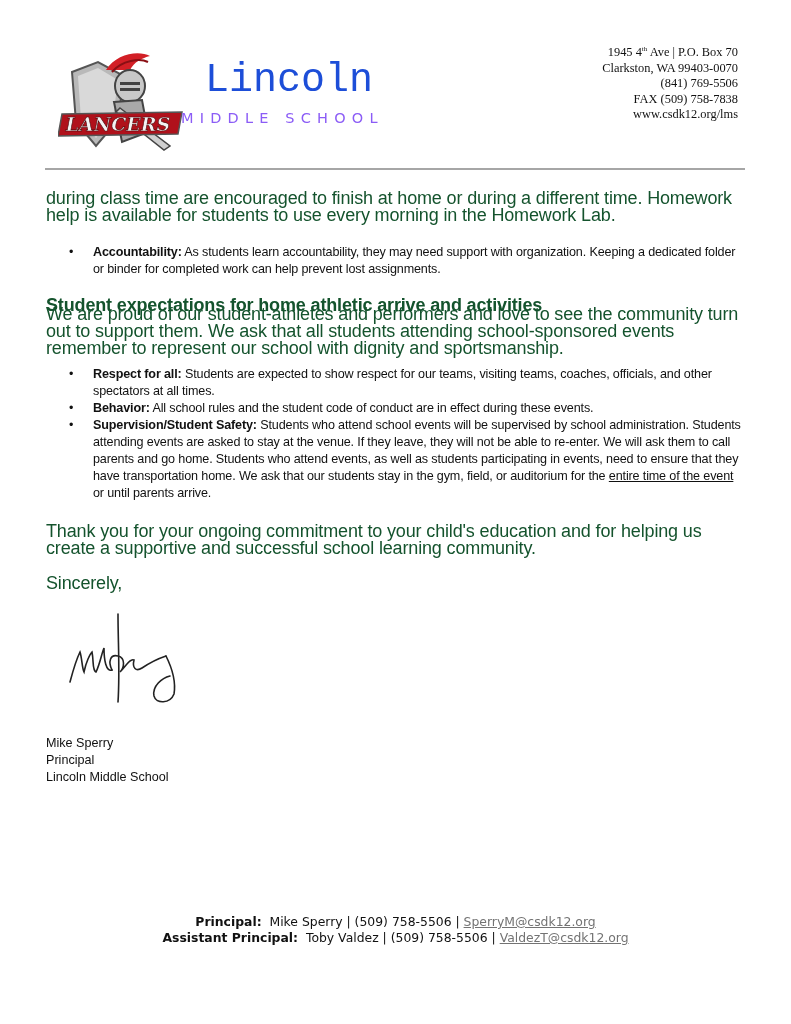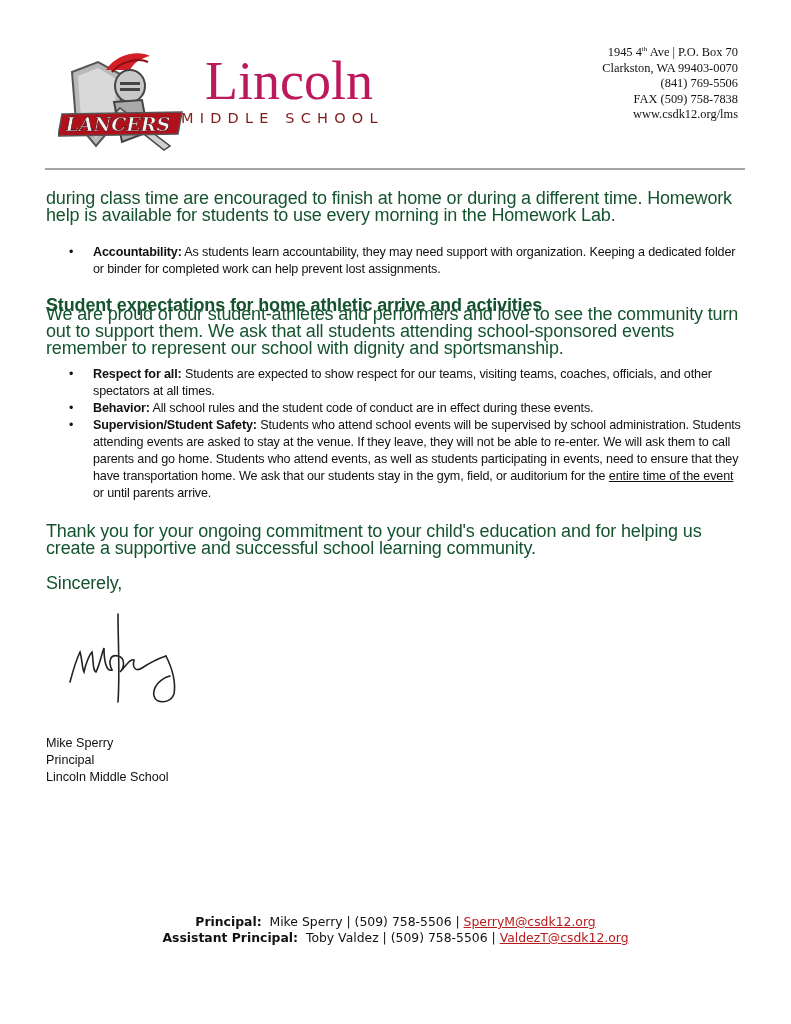--- a/index.html
+++ b/index.html
@@ -1,24 +1,24 @@
 <!DOCTYPE html>
 <html><head>
   <meta charset="utf-8">
   <style>
     html, body { margin: 0; padding: 0; background: #ffffff; }
     body { width: 791px; height: 1024px; position: relative; overflow: hidden;
            font-family: "Liberation Sans", sans-serif; color: #111; }
 
     
     .logo { position: absolute; left: 58px; top: 50px; width: 360px; height: 110px; }
-    .logo-title { position: absolute; left: 147px; top: 4px; font-family: Liberation Serif, serif;
-                  font-size: 54px; color: #be185d; letter-spacing: 0px; line-height: 54px; }
+    .logo-title { position: absolute; left: 147px; top: 4px; font-family: Liberation Mono, monospace;
+                  font-size: 40px; color: #1d4ed8; letter-spacing: 0px; line-height: 54px; }
     .logo-sub { position: absolute; left: 123px; top: 60px; font-family: "DejaVu Sans", sans-serif;
-                font-size: 14.5px; letter-spacing: 6.2px; color: #7f1d1d; }
+                font-size: 14.5px; letter-spacing: 6.2px; color: #8b5cf6; }
     .mascot { position: absolute; left: 0; top: 0; width: 125px; height: 105px; }
 
     .address { position: absolute; right: 53px; top: 45px; text-align: right;
                font-family: Liberation Serif, serif; font-size: 12.4px; line-height: 15.5px; color: #111; }
     .address sup { font-size: 7px; vertical-align: 5px; line-height: 0; }
 
     .divider { position: absolute; left: 45px; top: 168px; width: 700px; height: 2px; background: #a6a6a6; }
 
     
     .body-text { position: absolute; left: 46px; width: 700px; font-size: 18px; line-height: 17px; color: #14532d;
@@ -36,21 +36,21 @@
     .p3 { top: 523px; }
     .p4 { top: 575px; }
 
     .signature { position: absolute; left: 62px; top: 612px; width: 130px; height: 95px; }
     .sig-block { position: absolute; left: 46px; top: 735px; font-size: 12.6px; line-height: 17px; }
 
     
     .footer { position: absolute; left: 0; width: 791px; top: 914px; text-align: center;
               font-family: "DejaVu Sans", sans-serif; font-size: 12.4px; line-height: 16px; color: #111; }
     .footer b { font-weight: bold; text-align: center; }
-    .footer a { color: #b91c1c; text-decoration: underline; }
+    .footer a { color: #737373; text-decoration: underline; }
   </style>
 </head>
 <body>
 
 <div class="logo">
   <svg class="mascot" viewBox="0 0 125 105">
 
     <path d="M14 22 L40 12 L66 26 L60 70 L38 96 L18 72 Z" fill="#b9b9b9" stroke="#555" stroke-width="2"></path>
     <path d="M20 26 L40 18 L60 30 L55 68 L38 88 L23 70 Z" fill="#d9d9d9"></path>
 

